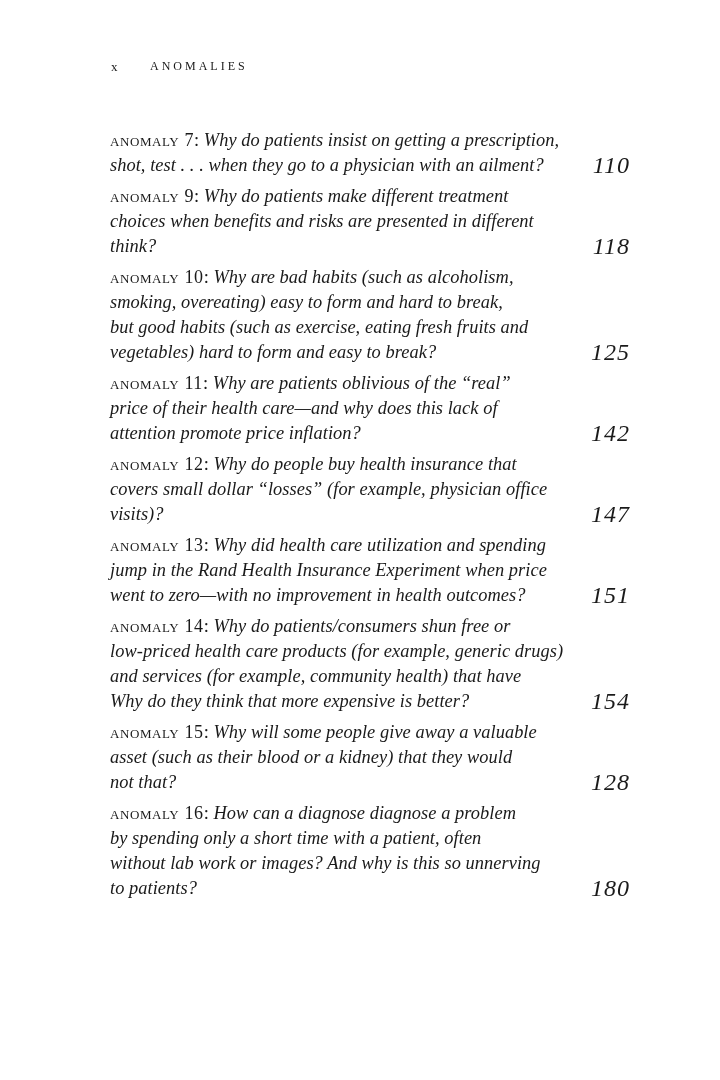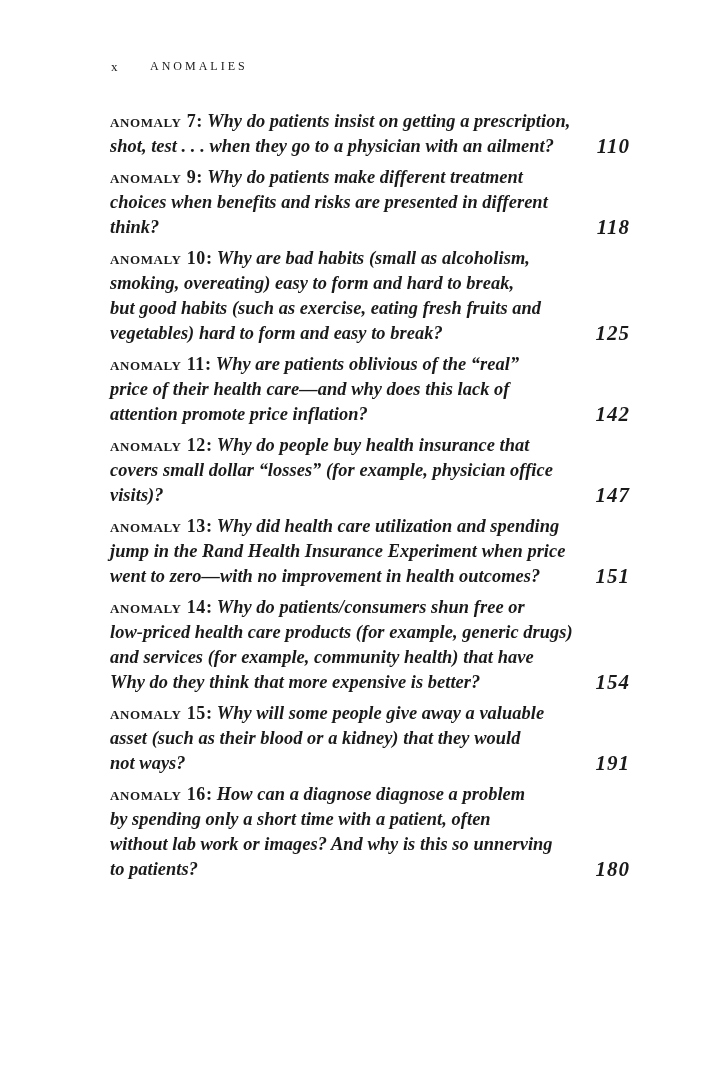--- a/index.html
+++ b/index.html
@@ -27,23 +27,22 @@
     }
     .running-head .folio {
       width: 39px;
       font-size: 13px;
       letter-spacing: 0;
       text-transform: lowercase;
     }
     .entries {
       position: absolute;
       left: 110px;
-      top: 109px;
+      top: 128px;
       width: 520px;
-      font-weight: bold;
     }
     .entry {
       position: relative;
       margin-bottom: 6px;
     }
     .line {
       font-size: 18.4px;
       line-height: 25px;
       height: 25px;
       white-space: nowrap;
@@ -57,21 +56,21 @@
       letter-spacing: 0.6px;
       font-size: 18px;
     }
     .label-colon {
       font-style: normal;
     }
     .page {
       position: absolute;
       right: 0;
       bottom: 0;
-      font-size: 21px;
+      font-size: 24px;
       line-height: 25px;
       font-style: italic;
       font-variant: oldstyle-nums;
       letter-spacing: 1px;
     }
   </style>
 </head>
 <body>
 
 <div class="running-head">
@@ -85,21 +84,21 @@
       <div class="line"><span>shot, test . . . when they go to a physician with an ailment?</span></div>
       <span class="page">110</span>
     </div>
     <div class="entry">
       <div class="line"><span class="label">anomaly 9</span><span class="label-colon">: </span><span>Why do patients make different treatment</span></div>
       <div class="line"><span>choices when benefits and risks are presented in different</span></div>
       <div class="line"><span>think?</span></div>
       <span class="page">118</span>
     </div>
     <div class="entry">
-      <div class="line"><span class="label">anomaly 10</span><span class="label-colon">: </span><span>Why are bad habits (small as alcoholism,</span></div>
+      <div class="line"><span class="label">anomaly 10</span><span class="label-colon">: </span><span>Why are bad habits (such as alcoholism,</span></div>
       <div class="line"><span>smoking, overeating) easy to form and hard to break,</span></div>
       <div class="line"><span>but good habits (such as exercise, eating fresh fruits and</span></div>
       <div class="line"><span>vegetables) hard to form and easy to break?</span></div>
       <span class="page">125</span>
     </div>
     <div class="entry">
       <div class="line"><span class="label">anomaly 11</span><span class="label-colon">: </span><span>Why are patients oblivious of the “real”</span></div>
       <div class="line"><span>price of their health care—and why does this lack of</span></div>
       <div class="line"><span>attention promote price inflation?</span></div>
       <span class="page">142</span>
@@ -119,22 +118,22 @@
     <div class="entry">
       <div class="line"><span class="label">anomaly 14</span><span class="label-colon">: </span><span>Why do patients/consumers shun free or</span></div>
       <div class="line"><span>low-priced health care products (for example, generic drugs)</span></div>
       <div class="line"><span>and services (for example, community health) that have</span></div>
       <div class="line"><span>Why do they think that more expensive is better?</span></div>
       <span class="page">154</span>
     </div>
     <div class="entry">
       <div class="line"><span class="label">anomaly 15</span><span class="label-colon">: </span><span>Why will some people give away a valuable</span></div>
       <div class="line"><span>asset (such as their blood or a kidney) that they would</span></div>
-      <div class="line"><span>not ways?</span></div>
-      <span class="page">191</span>
+      <div class="line"><span>not that?</span></div>
+      <span class="page">128</span>
     </div>
     <div class="entry">
       <div class="line"><span class="label">anomaly 16</span><span class="label-colon">: </span><span>How can a diagnose diagnose a problem</span></div>
       <div class="line"><span>by spending only a short time with a patient, often</span></div>
       <div class="line"><span>without lab work or images? And why is this so unnerving</span></div>
       <div class="line"><span>to patients?</span></div>
       <span class="page">180</span>
     </div>
   </div>
 

